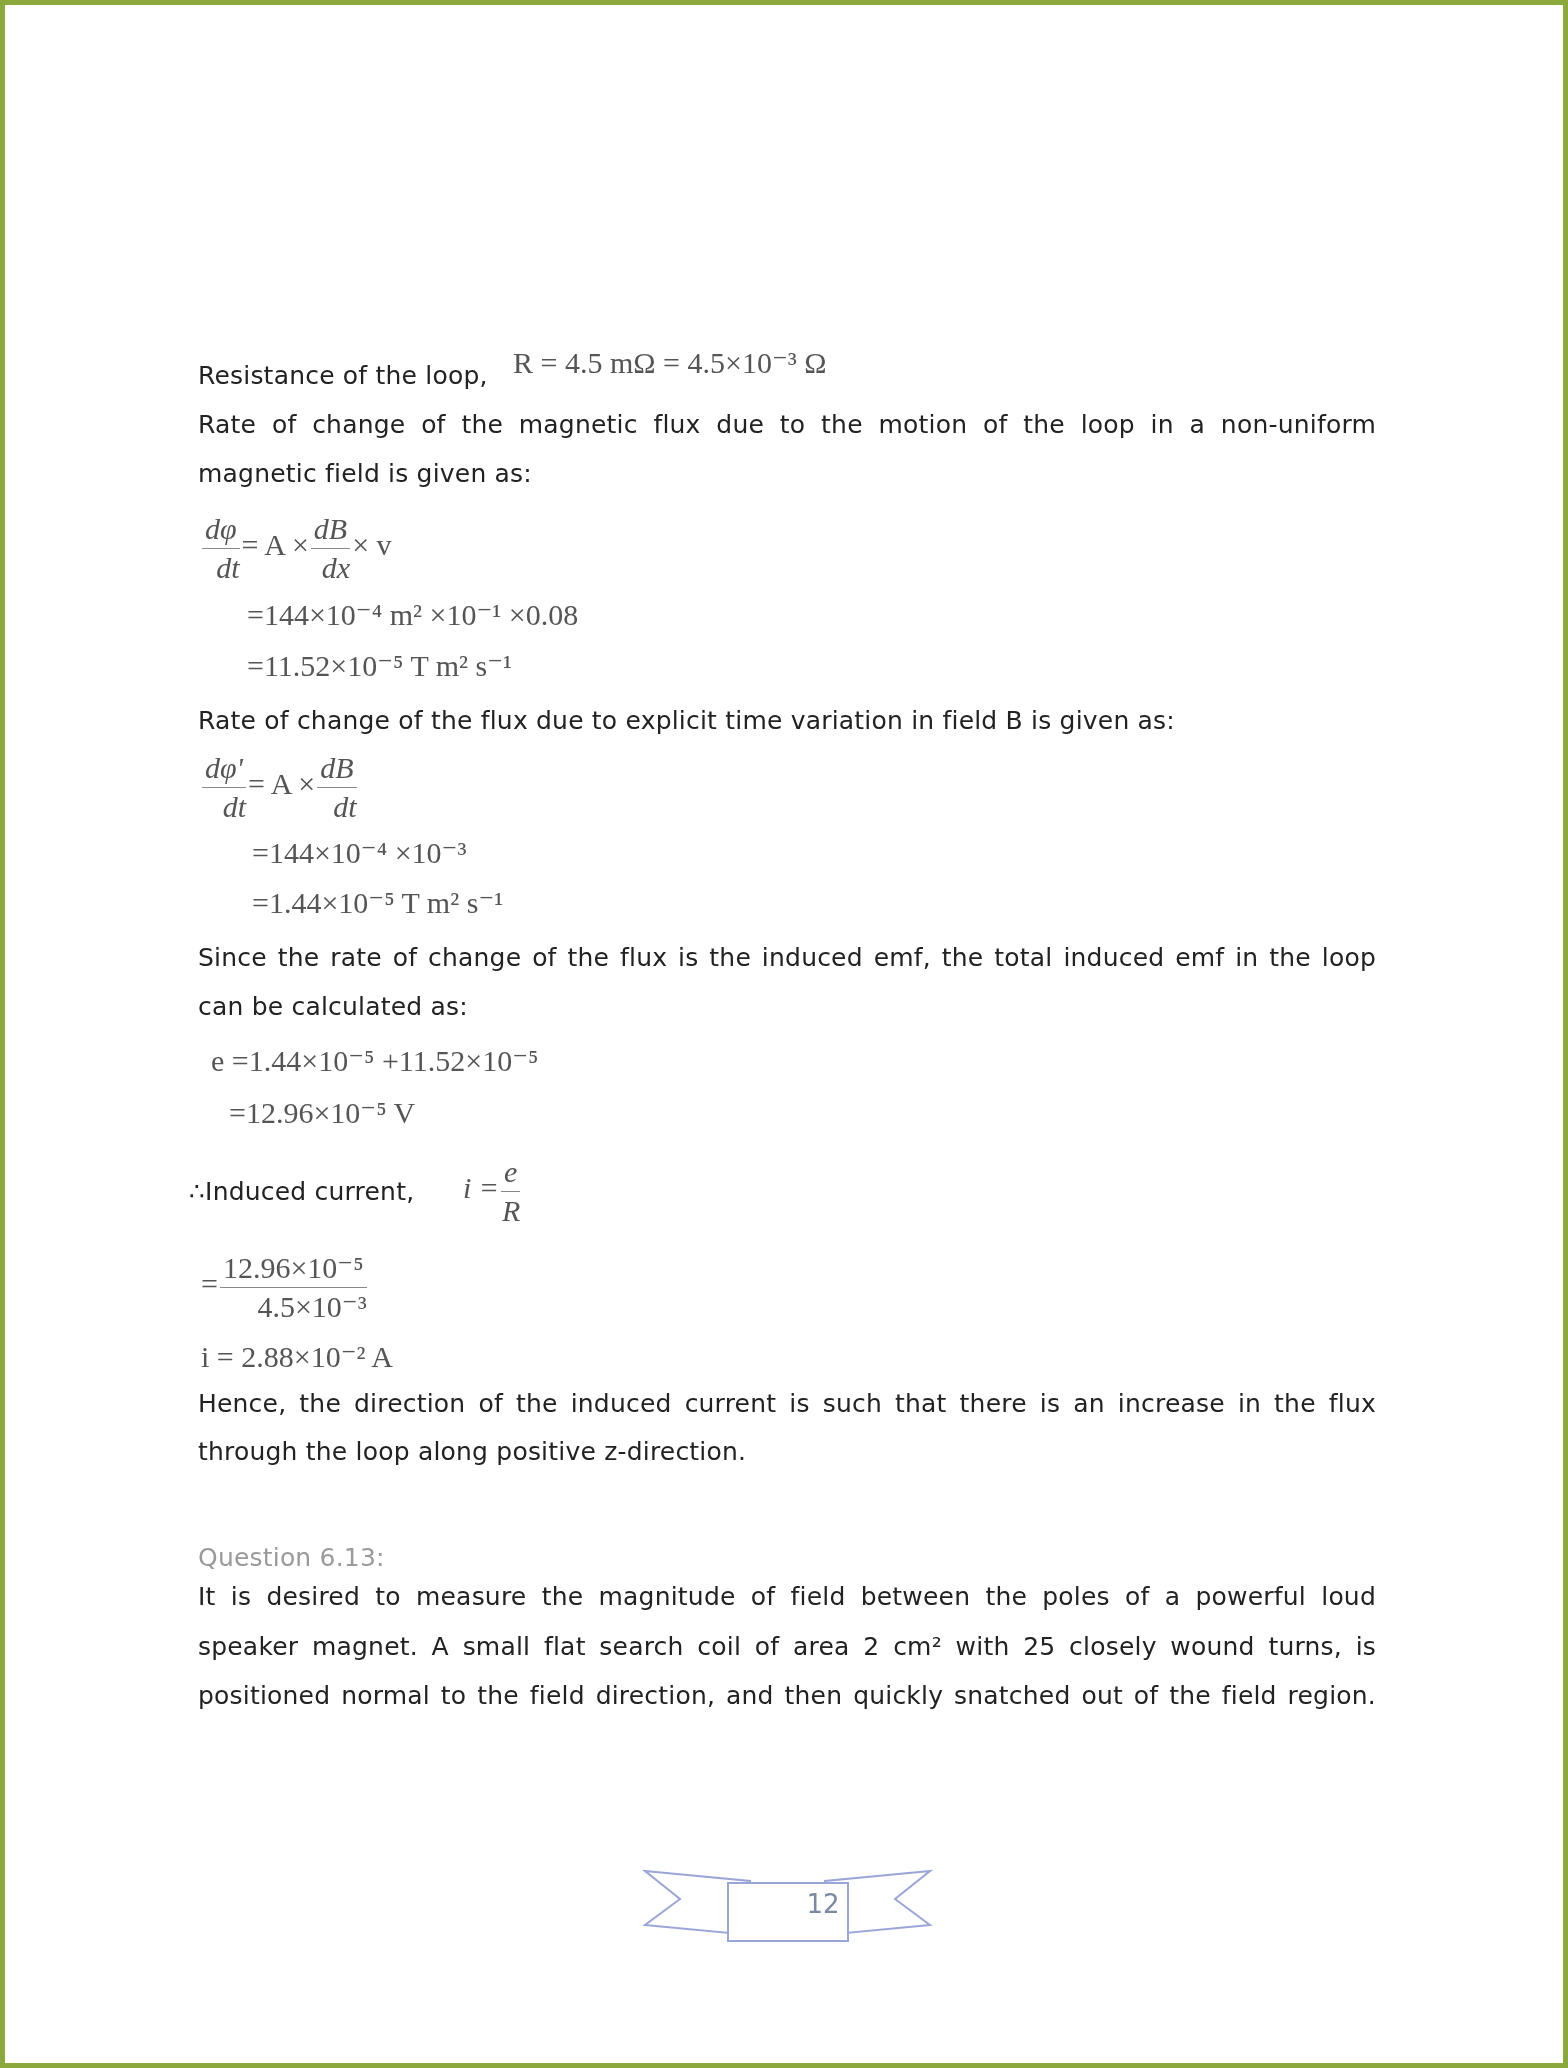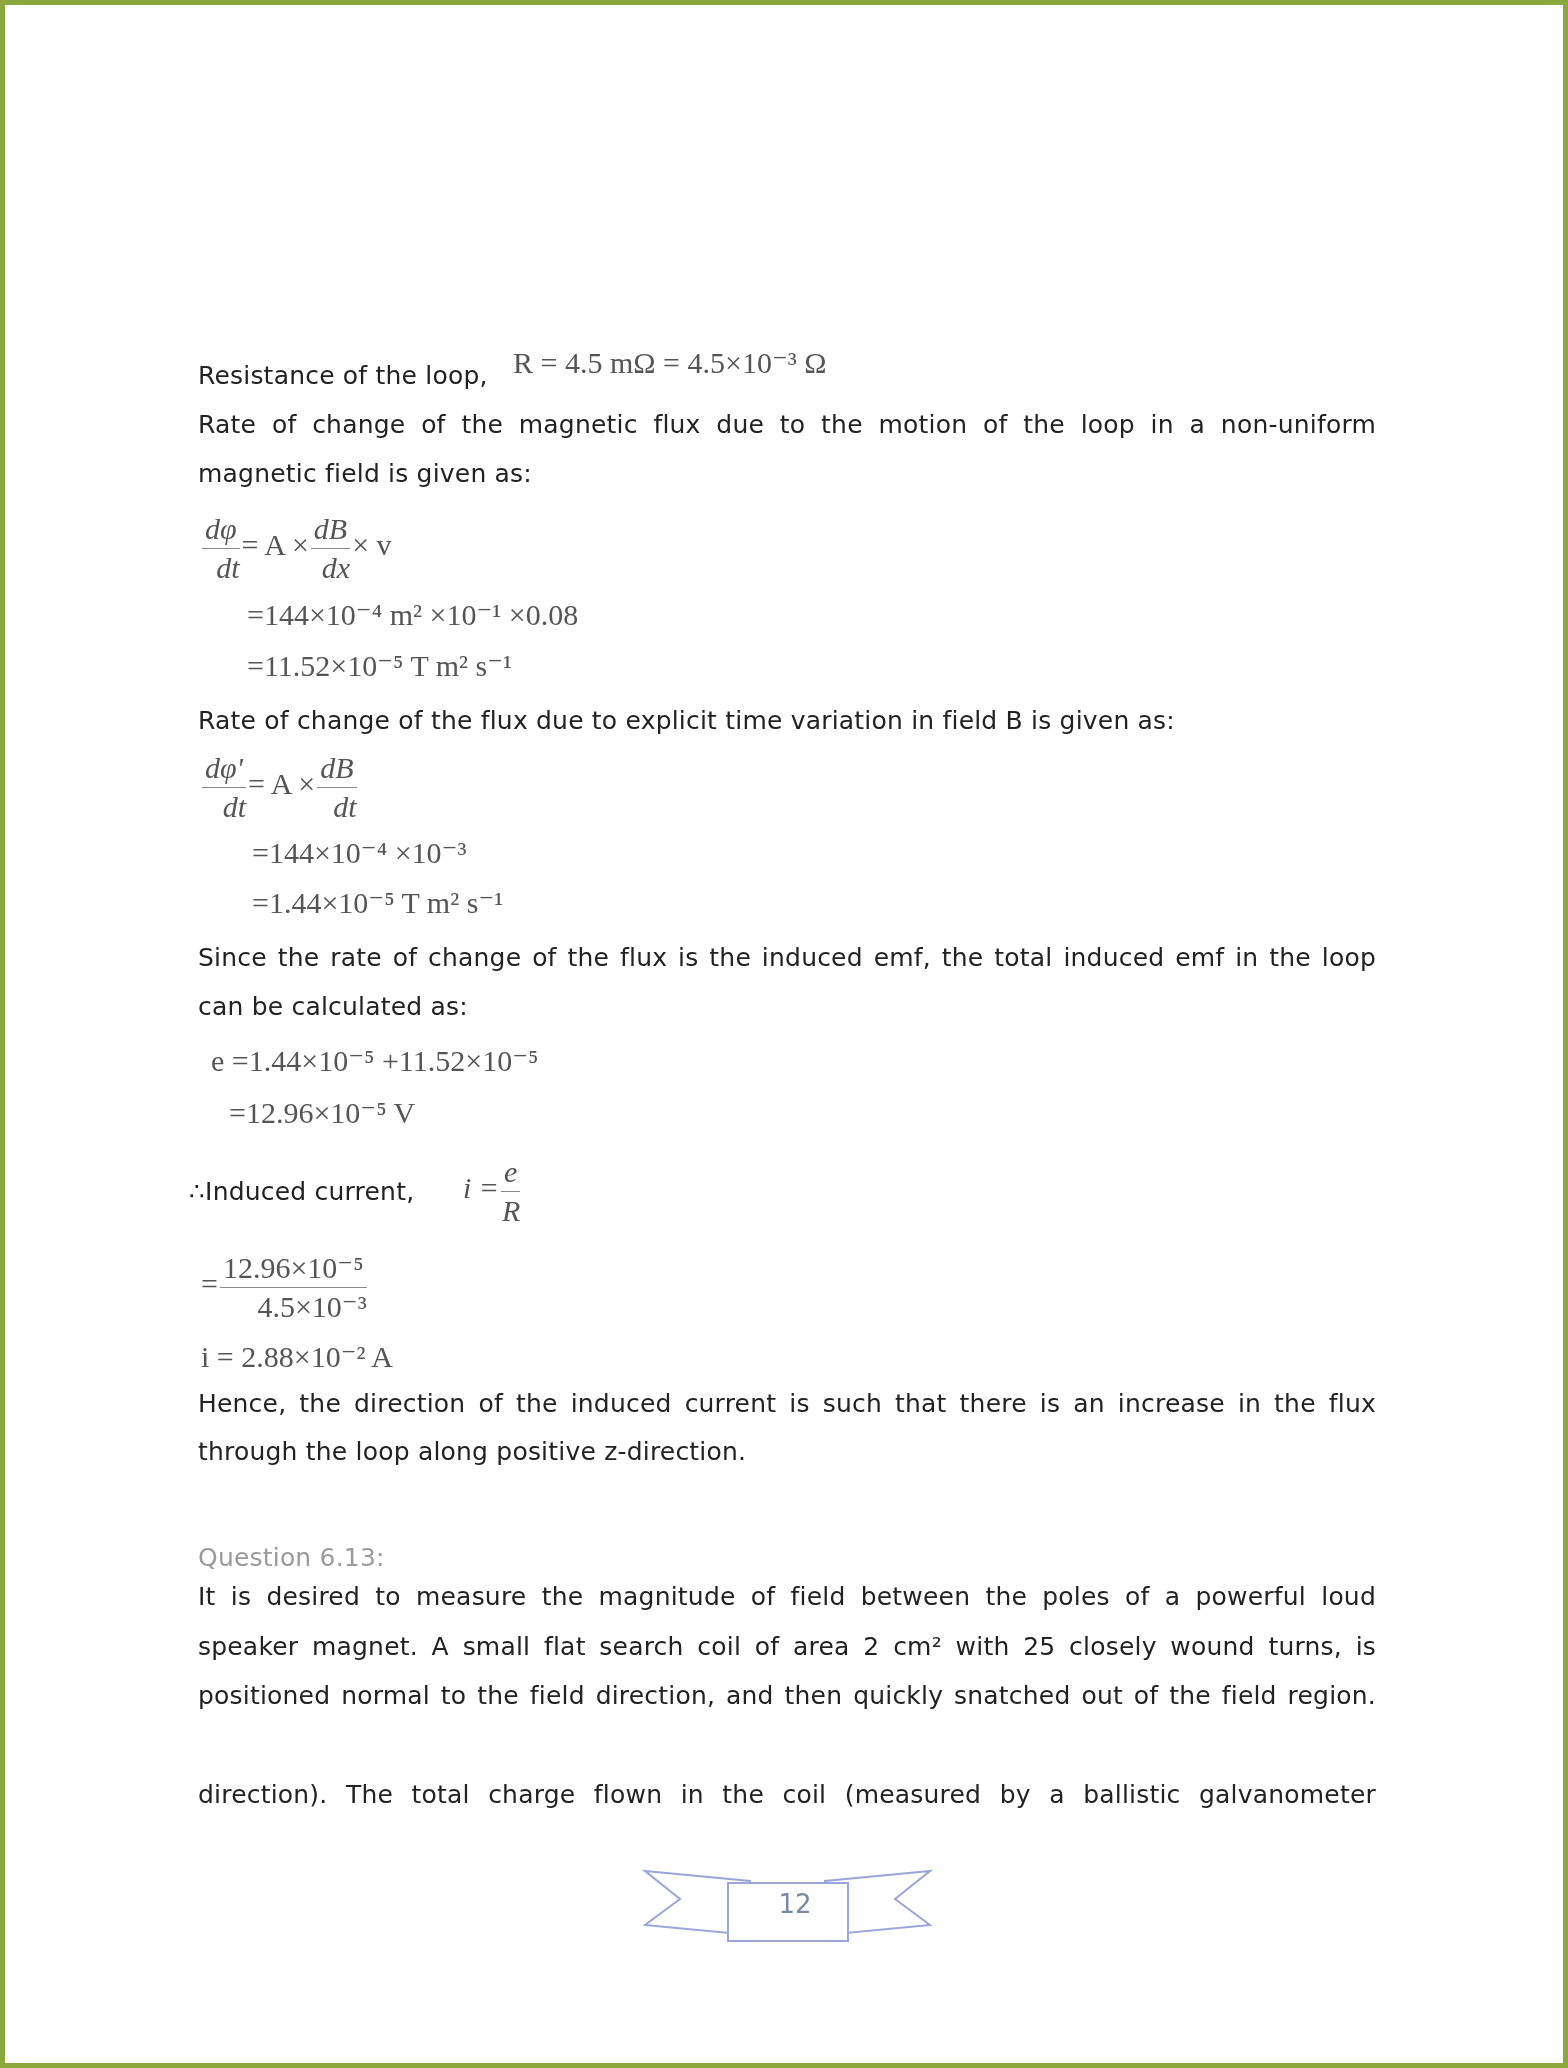--- a/index.html
+++ b/index.html
@@ -7,21 +7,21 @@
   .page{position:absolute;left:0;top:0;width:1558px;height:2058px;border:5px solid #8aa83c;background:#fff;}
   .t{position:absolute;font-family:"DejaVu Sans",sans-serif;font-size:25px;color:#222;white-space:nowrap;letter-spacing:0.2px;}
   .just{text-align:justify;text-align-last:justify;width:1178px;white-space:normal;}
   .m{position:absolute;font-family:"Liberation Serif","DejaVu Serif",serif;font-size:30px;color:#555;white-space:nowrap;}
   .m i{font-style:italic;}
   .frac{display:inline-block;vertical-align:middle;text-align:right;margin:0 2px;}
   .frac span{display:block;line-height:38px;}
   .frac .num{border-bottom:1.5px solid #888;padding:0 3px;}
   .qh{color:#9a9a9a;margin-top:10px;}
   .ribbon{position:absolute;left:635px;top:1858px;width:295px;height:82px;}
-  .pnum{position:absolute;left:720px;top:1884px;width:140px;text-align:center;font-family:"DejaVu Sans",sans-serif;font-size:26px;color:#7a8aa0;}
+  .pnum{position:absolute;left:748px;top:1884px;width:140px;text-align:center;font-family:"DejaVu Sans",sans-serif;font-size:26px;color:#7a8aa0;}
 </style>
 </head>
 <body>
 
 <div class="page">
 
   <div class="t" style="left:193px;top:356px;">Resistance of the loop,</div>
   <div class="m" style="left:508px;top:340px;">R = 4.5 mΩ = 4.5×10⁻³ Ω</div>
 
   <div class="t just" style="left:193px;top:405px;">Rate of change of the magnetic flux due to the motion of the loop in a non-uniform</div>
@@ -58,21 +58,20 @@
   <div class="m" style="left:196px;top:1334px;">i = 2.88×10⁻² A</div>
 
   <div class="t" style="left:193px;top:1432px;">through the loop along positive z-direction.</div>
   <div class="t just" style="left:193px;top:1384px;">Hence, the direction of the induced current is such that there is an increase in the flux</div>
 
   <div class="t qh" style="left:193px;top:1528px;">Question 6.13:</div>
 
   <div class="t just" style="left:193px;top:1577px;">It is desired to measure the magnitude of field between the poles of a powerful loud</div>
   <div class="t just" style="left:193px;top:1627px;">speaker magnet. A small flat search coil of area 2 cm² with 25 closely wound turns, is</div>
   <div class="t just" style="left:193px;top:1676px;">positioned normal to the field direction, and then quickly snatched out of the field region.</div>
-  <div class="t just" style="left:193px;top:1775px;">direction). The total charge flown in the coil (measured by a ballistic galvanometer</div>
 
   <svg class="ribbon" viewBox="0 0 295 82">
     <g fill="#fff" stroke="#9aa6d8" stroke-width="2">
       <polygon points="5,8 110,18 110,72 5,62 40,36"></polygon>
       <polygon points="290,8 185,18 185,72 290,62 255,36"></polygon>
       <rect x="88" y="20" width="120" height="58"></rect>
     </g>
   </svg>
   <div class="pnum">12</div>
 

